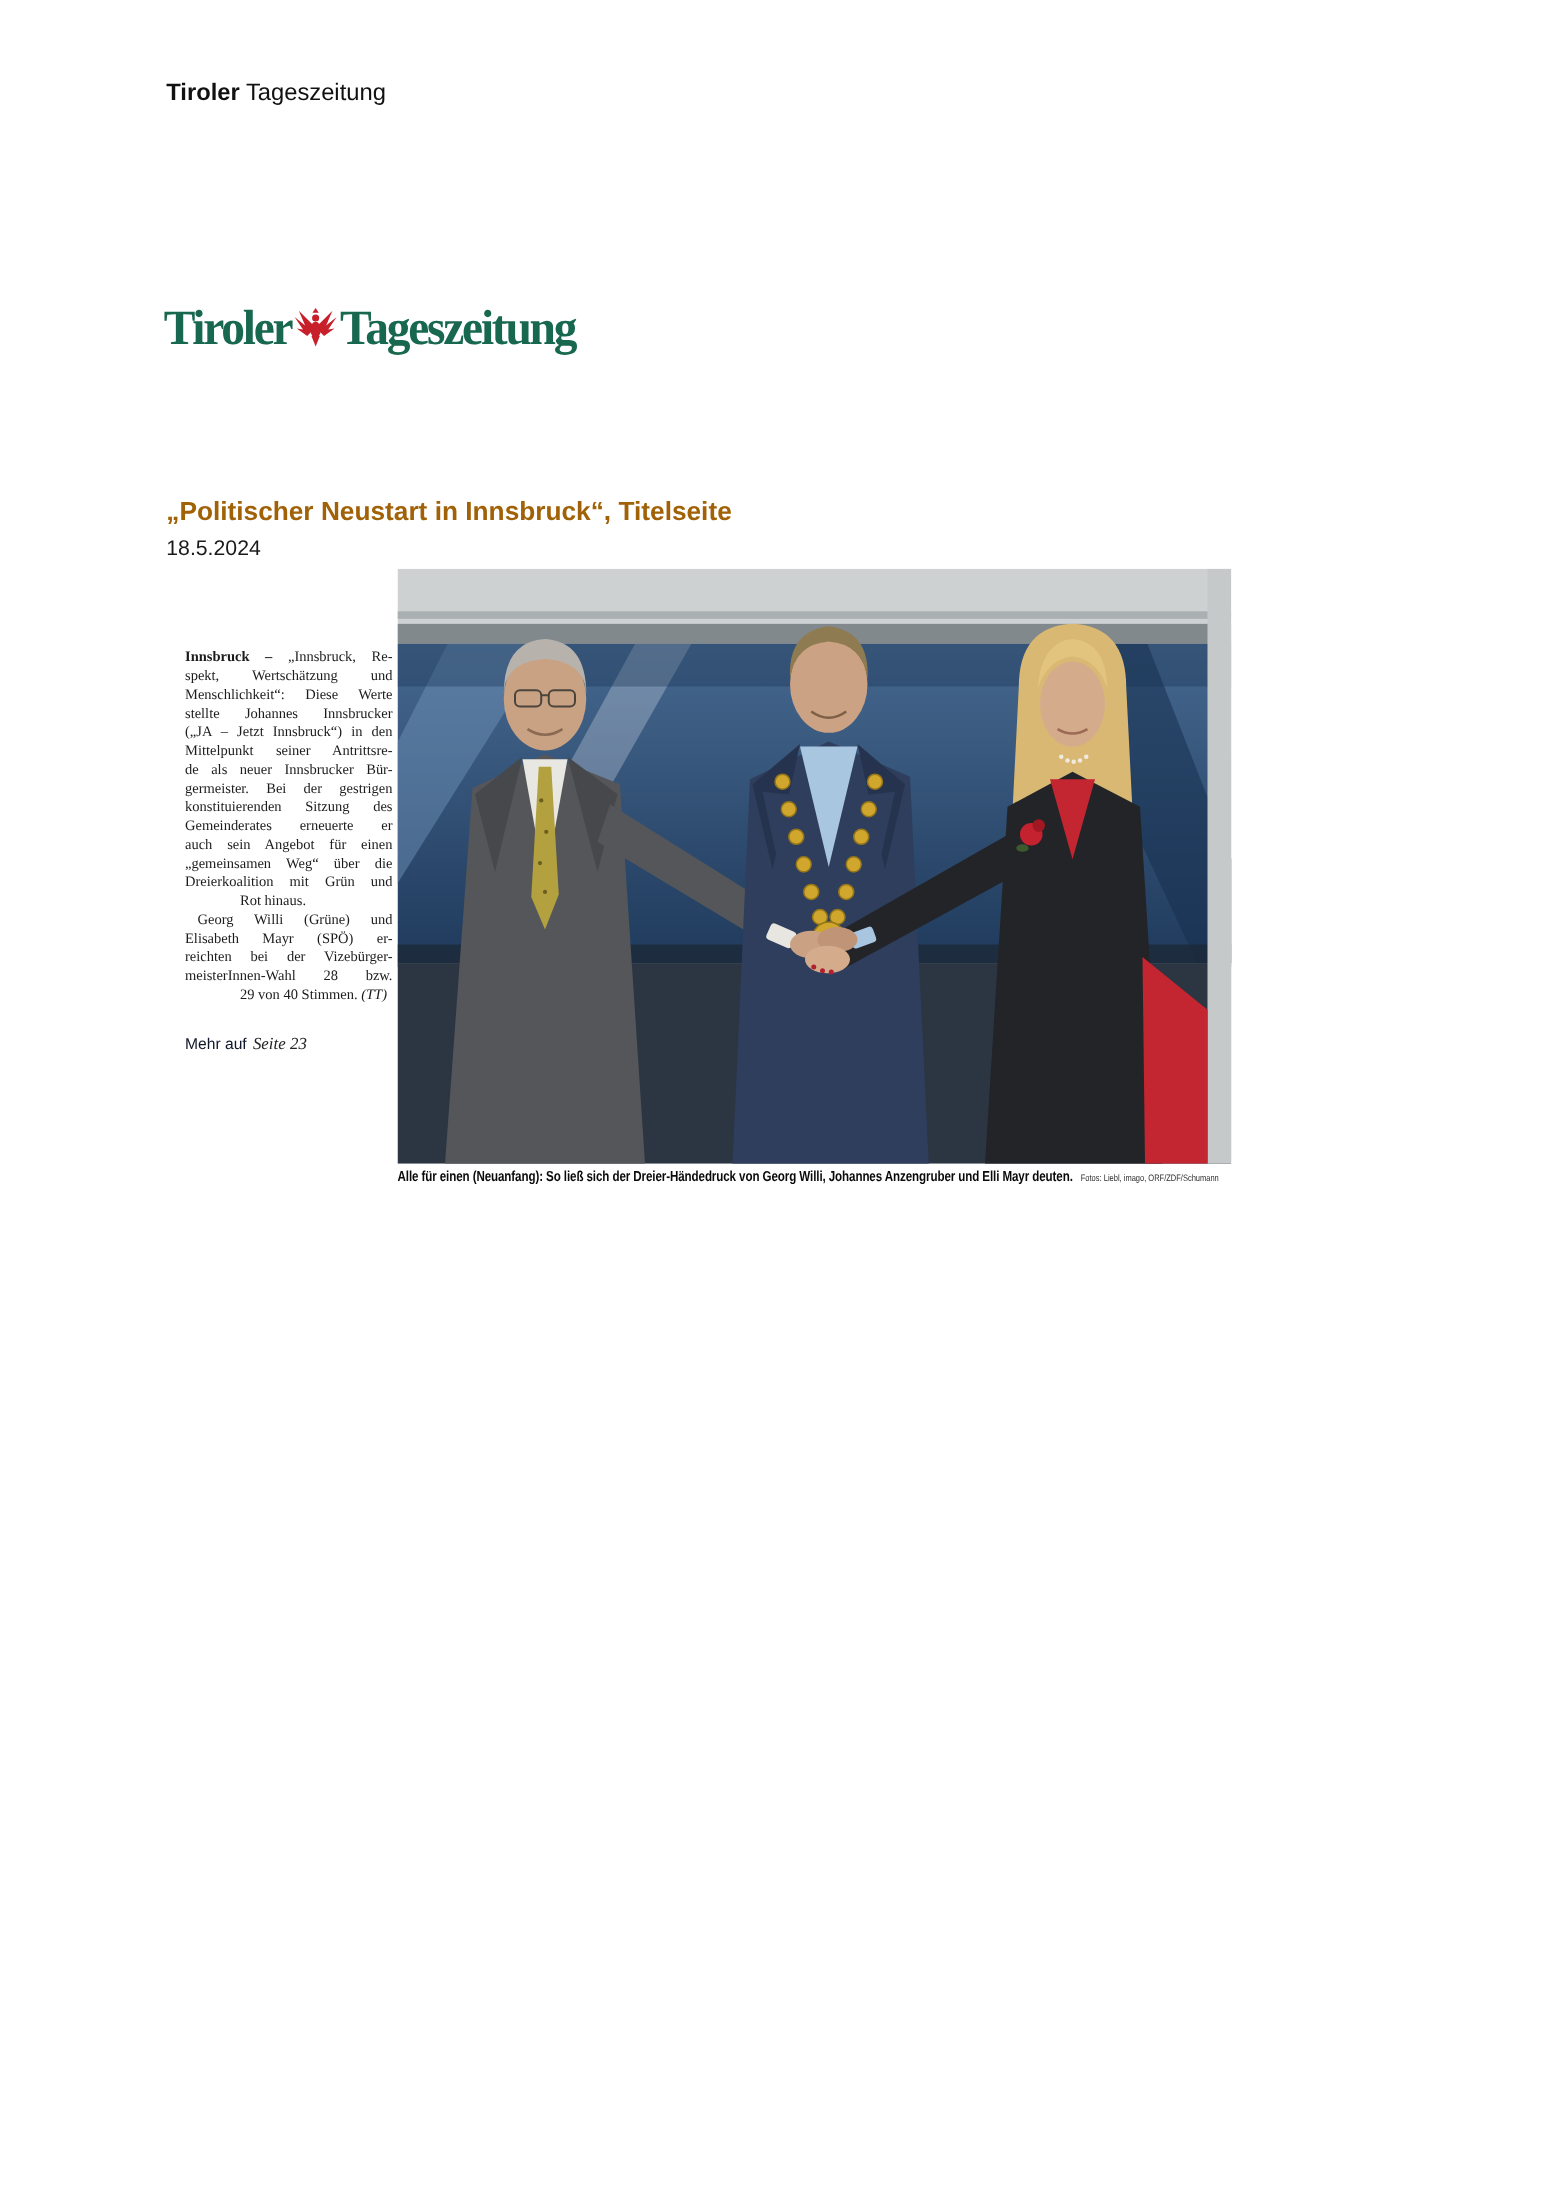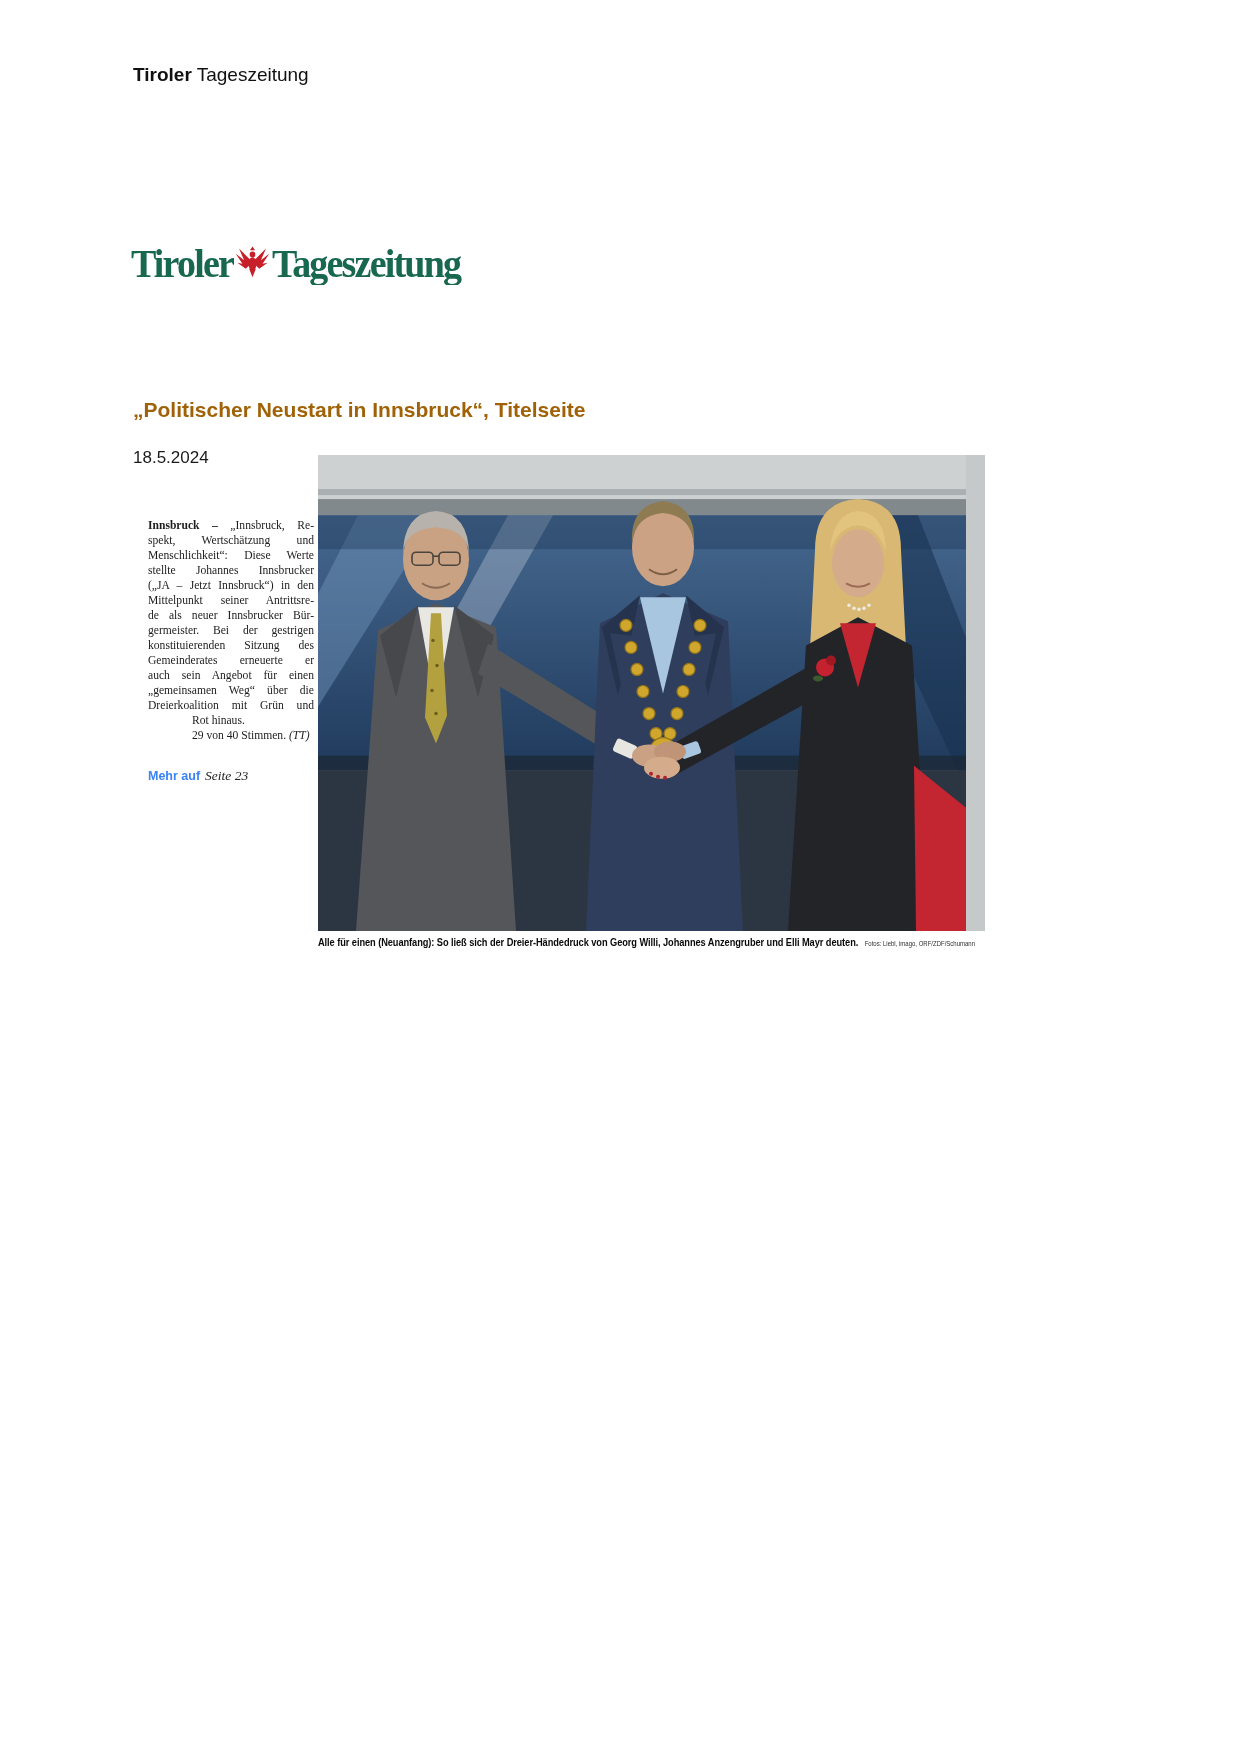--- a/index.html
+++ b/index.html
@@ -15,33 +15,33 @@
   
   .logo { position:absolute; left:131px; top:244px; display:flex; align-items:center; }
   .logo-word {
     font-family:"Liberation Serif", serif; font-weight:bold; font-size:38px;
     letter-spacing:-1.8px; color:#17684F; transform:scaleY(1.04); line-height:1;
   }
   .logo-eagle { width:37px; height:34px; margin:0 1px 3px 1px; flex:0 0 auto; }
 
   
   .doc-title { position:absolute; left:133px; top:398px; font-size:21px; font-weight:bold; color:#a16207; }
-  .doc-date  { position:absolute; left:133px; top:448px; font-size:17px; color:#1a1a1a; }
+  .doc-date  { position:absolute; left:133px; top:429px; font-size:17px; color:#1a1a1a; }
 
   
   .article-col { position:absolute; left:148px; top:501px; width:166px; font-family:"Liberation Serif", serif; }
   .headline-line { font-size:29px; line-height:39px; font-weight:bold; letter-spacing:-0.6px; color:#17171a; }
   .article-body { margin-top:17px; font-size:11.6px; line-height:15px; color:#1c1c1c; }
   .news-line { text-align:justify; text-align-last:justify; }
   .news-line.last-line { text-align-last:left;margin-left:44px; }
   .indent-first .news-line:first-child { text-indent:10px; }
   .lead-label { font-weight:bold; }
   .tt-credit { font-style:italic; }
   .more-line { margin-top:23px; white-space:nowrap; }
-  .more-label { font-family:"Liberation Sans", sans-serif; font-weight:bold; font-size:12.5px; color:#3b82f6; }
+  .more-label { font-family:"Liberation Sans", sans-serif; font-weight:normal; font-size:12.5px; color:#0f172a; }
   .more-target { font-family:"Liberation Serif", serif; font-style:italic; font-size:13.5px; color:#222; margin-left:5px; }
 
   
   .photo-wrap { position:absolute; left:318px; top:455px; width:667px; height:476px; }
   .photo-wrap svg { width:100%; height:100%; display:block; }
 
   
   .caption-row {
     position:absolute; left:318px; top:935px; width:834px;
     transform:scaleX(0.8); transform-origin:0 0;
@@ -94,20 +94,26 @@
           <div class="news-line">de als neuer Innsbrucker Bür-</div>
           <div class="news-line">germeister. Bei der gestrigen</div>
           <div class="news-line">konstituierenden Sitzung des</div>
           <div class="news-line">Gemeinderates erneuerte er</div>
           <div class="news-line">auch sein Angebot für einen</div>
           <div class="news-line">„gemeinsamen Weg“ über die</div>
           <div class="news-line">Dreierkoalition mit Grün und</div>
         </div>
       <div class="news-line last-line">Rot hinaus.</div>
 
+      <div class="indent-first">
+          <div class="news-line">Georg Willi (Grüne) und</div>
+          <div class="news-line">Elisabeth Mayr (SPÖ) er-</div>
+          <div class="news-line">reichten bei der Vizebürger-</div>
+          <div class="news-line">meisterInnen-Wahl 28 bzw.</div>
+        </div>
       <div class="news-line last-line"><span>29 von 40 Stimmen.</span> <span class="tt-credit">(TT)</span></div>
     </div>
 
     <div class="more-line">
       <span class="more-label">Mehr auf</span><span class="more-target">Seite 23</span>
     </div>
   </div>
 
   <div class="photo-wrap">
     <svg viewBox="0 0 667 475" preserveAspectRatio="none">

